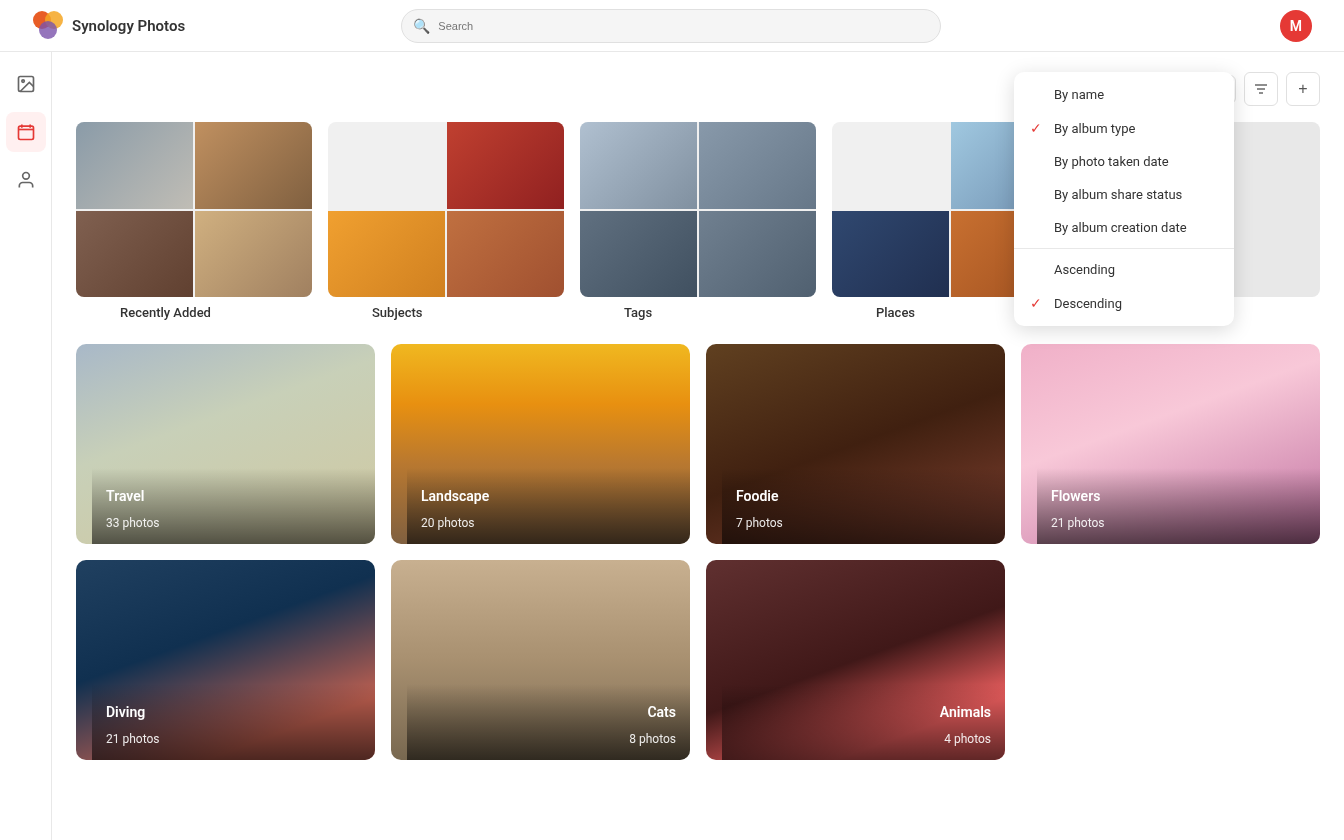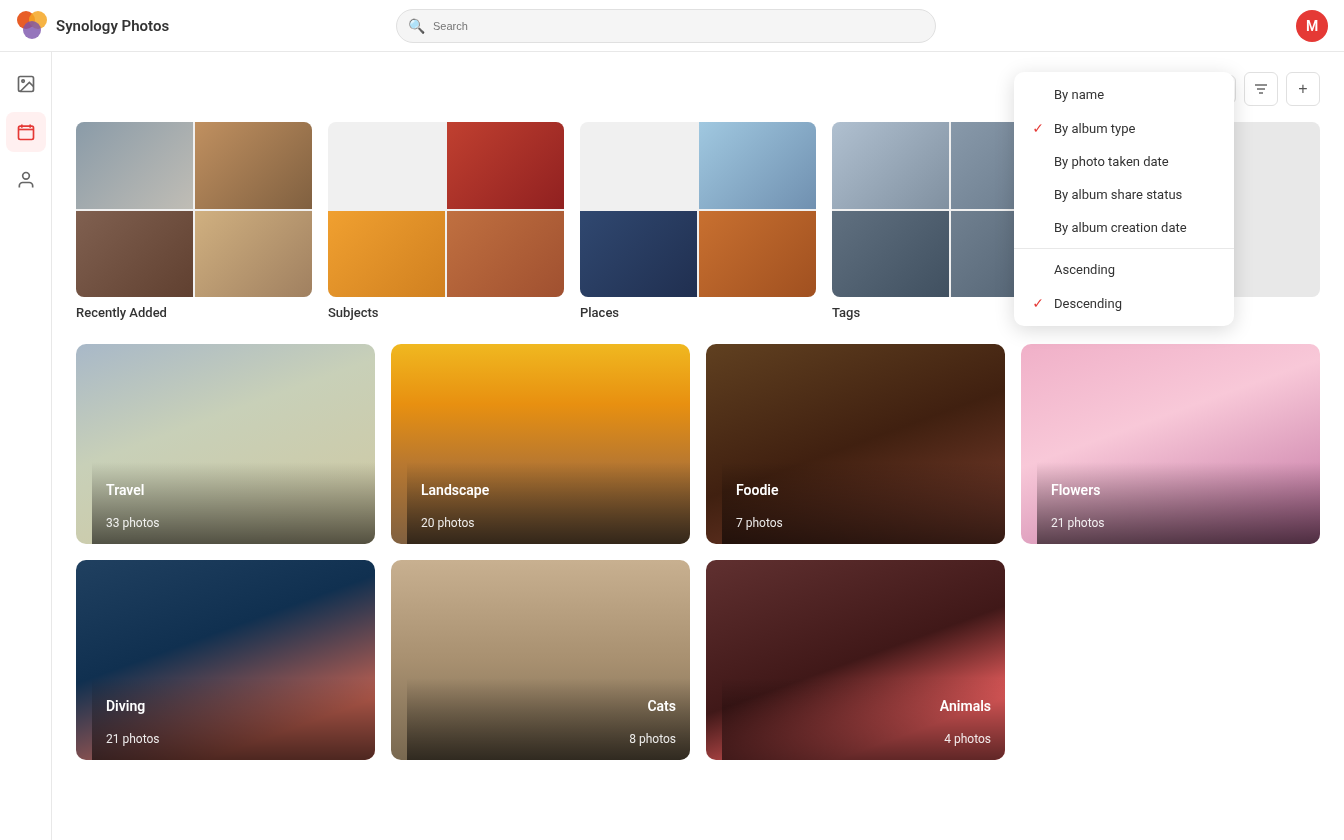--- a/index.html
+++ b/index.html
@@ -3,21 +3,21 @@
   <meta charset="utf-8">
   <style>
     * { box-sizing: border-box; margin: 0; padding: 0; }
     body { font-family: -apple-system, BlinkMacSystemFont, 'Segoe UI', Roboto, sans-serif; background: #fff; width: 1344px; height: 840px; overflow: hidden; }
 
     
     .header {
       height: 52px;
       display: flex;
       align-items: center;
-      padding: 0 16px;
+      padding: 0 32px;
       border-bottom: 1px solid #e8e8e8;
       position: relative;
       z-index: 10;
       background: #fff;
     }
     .logo-area {
       display: flex;
       align-items: center;
       gap: 8px;
       min-width: 200px;
@@ -177,20 +177,21 @@
     .special-album-thumb img, .thumb-cell {
       width: 100%;
       height: 100%;
       object-fit: cover;
     }
     .special-album-label {
       font-size: 13px;
       color: #333;
       margin-top: 8px;
       font-weight: 500;
+      margin-left: 44px;
     }
 
     
     .videos-thumb {
       background: #e8e8e8;
       border-radius: 8px;
       width: 100%;
       height: 175px;
       display: flex;
       align-items: center;
@@ -230,35 +231,34 @@
       padding: 20px 14px 14px;
       color: #fff;
     }
     .album-card-name {
       font-size: 14px;
       font-weight: 600;
     }
     .album-card-count {
       font-size: 12px;
       opacity: 0.9;
-      margin-top: 18px;
+      margin-top: 12px;
     }
 
     
     .sort-dropdown {
       position: absolute;
       right: 110px;
       top: 20px;
       background: #fff;
       border-radius: 10px;
       box-shadow: 0 4px 20px rgba(0,0,0,0.15);
       width: 220px;
       z-index: 100;
       padding: 6px 0;
-      text-align: center;
     }
     .sort-item {
       display: flex;
       align-items: center;
       padding: 9px 16px;
       font-size: 13px;
       color: #333;
       cursor: pointer;
       gap: 8px;
     }
@@ -400,37 +400,37 @@
         <div class="thumb-cell" style="background: linear-gradient(135deg, #5080a0, #3060808);"></div>
         <div class="thumb-cell" style="background: linear-gradient(135deg, #c04030, #902020);"></div>
         <div class="thumb-cell" style="background: linear-gradient(135deg, #f0a030, #d08020);"></div>
         <div class="thumb-cell" style="background: linear-gradient(135deg, #c07040, #a05030);"></div>
       </div>
       <div class="special-album-label">Subjects</div>
     </div>
 
     <div class="special-album">
       <div class="special-album-thumb grid-2x2">
-        <div class="thumb-cell" style="background: linear-gradient(135deg, #7090b0, #5070908);"></div>
-        <div class="thumb-cell" style="background: linear-gradient(135deg, #a0c8e0, #7090b0);"></div>
-        <div class="thumb-cell" style="background: linear-gradient(135deg, #304870, #202f50);"></div>
-        <div class="thumb-cell" style="background: linear-gradient(135deg, #c87030, #a05020);"></div>
-      </div>
-      <div class="special-album-label">Places</div>
-    </div>
-
-    <div class="special-album">
-      <div class="special-album-thumb grid-2x2">
         <div class="thumb-cell" style="background: linear-gradient(135deg, #b0c0d0, #8090a0); display:grid; grid-template-columns:1fr 1fr; grid-template-rows: 1fr 1fr; gap:1px;">
         </div>
         <div class="thumb-cell" style="background: linear-gradient(135deg, #8899aa, #667788);"></div>
         <div class="thumb-cell" style="background: linear-gradient(135deg, #607080, #405060);"></div>
         <div class="thumb-cell" style="background: linear-gradient(135deg, #708090, #506070);"></div>
       </div>
       <div class="special-album-label">Tags</div>
+    </div>
+
+    <div class="special-album">
+      <div class="special-album-thumb grid-2x2">
+        <div class="thumb-cell" style="background: linear-gradient(135deg, #7090b0, #5070908);"></div>
+        <div class="thumb-cell" style="background: linear-gradient(135deg, #a0c8e0, #7090b0);"></div>
+        <div class="thumb-cell" style="background: linear-gradient(135deg, #304870, #202f50);"></div>
+        <div class="thumb-cell" style="background: linear-gradient(135deg, #c87030, #a05020);"></div>
+      </div>
+      <div class="special-album-label">Places</div>
     </div>
 
     <div class="special-album">
       <div class="videos-thumb">
         <div class="videos-play-icon">
           <svg width="14" height="16" viewBox="0 0 14 16" fill="#555">
               <polygon points="0,0 14,8 0,16"></polygon>
             </svg>
         </div>
       </div>

